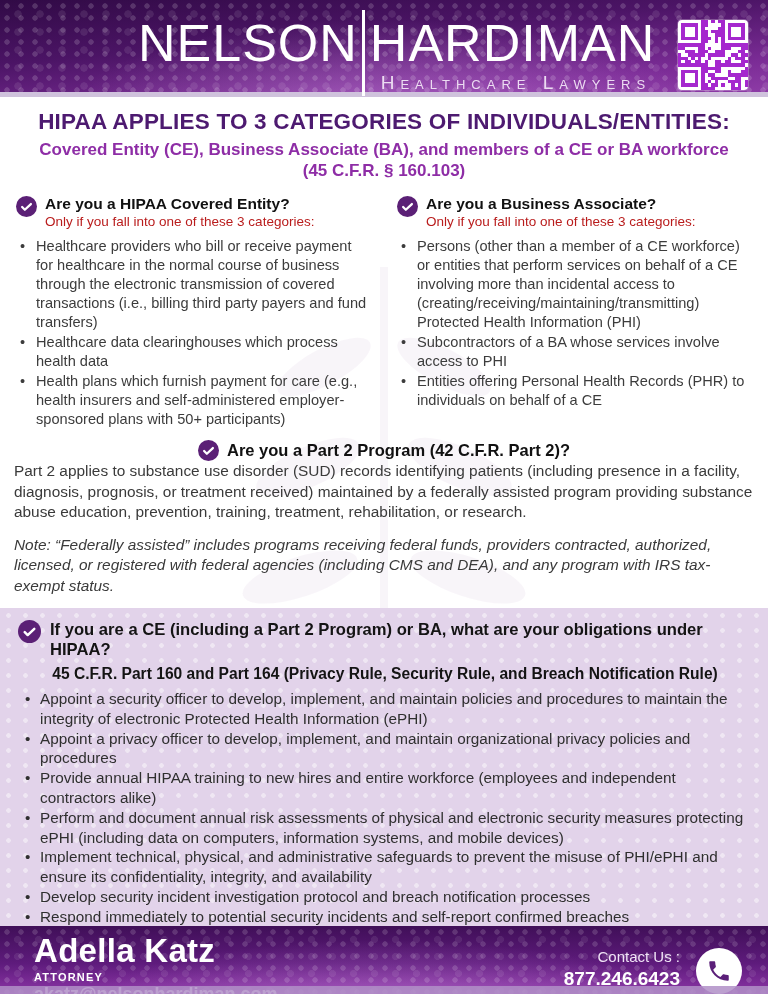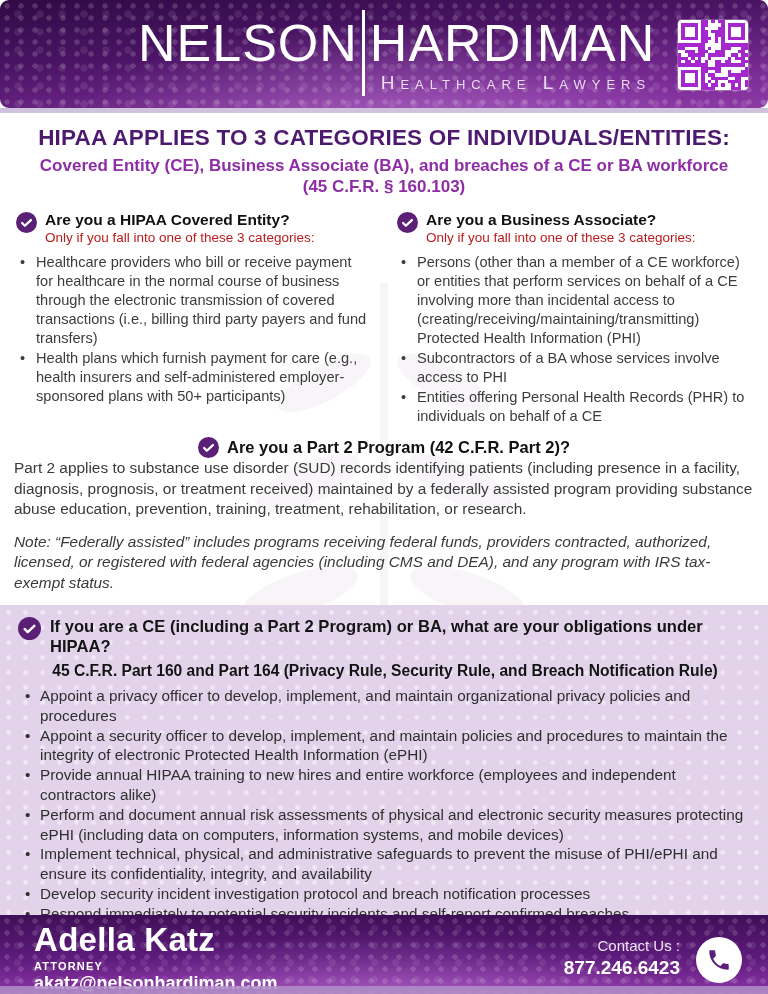--- a/index.html
+++ b/index.html
@@ -2,25 +2,24 @@
 <html><head>
 <meta charset="utf-8">
 <style>
   * { margin:0; padding:0; box-sizing:border-box; }
   html,body { background:#fff; }
   body { font-family:"Liberation Sans", sans-serif; color:#3c3c3c; }
   .page { position:relative; width:768px; height:994px; margin:0 auto; background:#fff; overflow:hidden; }
 
   
   .banner {
-    position:relative; height:108px;
+    position:relative; height:92px;
     background:
       radial-gradient(ellipse at 50% 135%, rgba(216,150,235,.50), rgba(216,150,235,0) 60%),
       linear-gradient(175deg, #310a46 0%, #4b1465 40%, #7b2c96 80%, #8d3ba6 100%);
-    border-radius: 9px;
   }
   .banner::before {
     content:""; position:absolute; inset:0;
     background-image:
       radial-gradient(circle, rgba(255,255,255,.16) 2.4px, rgba(255,255,255,0) 3px),
       radial-gradient(circle, rgba(255,255,255,.09) 3.4px, rgba(255,255,255,0) 4px);
     background-size: 14px 12px, 22px 18px;
     background-position: 0 0, 7px 5px;
   }
   .logo { position:absolute; left:138px; top:10px; display:flex; align-items:flex-start; color:#fff; }
@@ -67,21 +66,21 @@
   .obl-head { position:relative; display:flex; gap:9px; align-items:flex-start; }
   .obl-head .check { width:23px; height:23px; margin-top:0; }
   .obl-title { font-size:16.6px; font-weight:bold; color:#141414; line-height:1.2; }
   .obl-sub { position:relative; text-align:center; font-size:15.6px; font-weight:bold; color:#141414; margin-top:5px; }
   .obligations ul { position:relative; list-style:none; margin-top:6px; }
   .obligations li { position:relative; padding-left:22px; font-size:15.3px; line-height:19.8px; color:#2f2f2f; }
   .obligations li::before { content:"•"; position:absolute; left:7px; top:0; }
 
   
   .footer {
-    position:absolute; left:0; right:0; bottom:0; height:79px; color:#fff;
+    position:absolute; left:0; right:0; bottom:0; height:68px; color:#fff;
     background:
       radial-gradient(ellipse at 50% 140%, rgba(214,150,235,.5), rgba(214,150,235,0) 60%),
       linear-gradient(180deg, #400f58 0%, #5e1b7c 55%, #8c35a6 100%);
   }
   .footer::before {
     content:""; position:absolute; inset:0;
     background-image:
       radial-gradient(circle, rgba(255,255,255,.15) 2.4px, rgba(255,255,255,0) 3px),
       radial-gradient(circle, rgba(255,255,255,.08) 3.2px, rgba(255,255,255,0) 3.8px);
     background-size: 14px 12px, 21px 17px; background-position:0 0, 7px 5px;
@@ -259,39 +258,40 @@
         <ellipse cx="142" cy="165" rx="30" ry="10" transform="rotate(18 142 165)"></ellipse>
         <ellipse cx="60" cy="220" rx="30" ry="10" transform="rotate(-10 60 220)"></ellipse>
         <ellipse cx="140" cy="220" rx="30" ry="10" transform="rotate(10 140 220)"></ellipse>
         <ellipse cx="68" cy="272" rx="28" ry="10" transform="rotate(-4 68 272)"></ellipse>
         <ellipse cx="132" cy="272" rx="28" ry="10" transform="rotate(4 132 272)"></ellipse>
       </g>
     </svg>
 
     <div class="doc-title">HIPAA APPLIES TO 3 CATEGORIES OF INDIVIDUALS/ENTITIES:</div>
     <div class="doc-subtitle">
-      <div>Covered Entity (CE), Business Associate (BA), and breaches of a CE or BA workforce</div>
+      <div>Covered Entity (CE), Business Associate (BA), and members of a CE or BA workforce</div>
       <div>(45 C.F.R. § 160.103)</div>
     </div>
 
     <div class="columns">
 
       <div class="col">
         <div class="col-head">
           <svg class="check" viewBox="0 0 24 24">
               <circle cx="12" cy="12" r="12" fill="#5b2076"></circle>
               <path d="M7 12.6l3.1 3.1L17 9.2" stroke="#fff" stroke-width="2.6" fill="none" stroke-linecap="round" stroke-linejoin="round"></path>
             </svg>
           <div>
             <div class="col-head-title">Are you a HIPAA Covered Entity?</div>
             <div class="col-head-sub">Only if you fall into one of these 3 categories:</div>
           </div>
         </div>
         <ul class="bullets">
           <li>Healthcare providers who bill or receive payment for healthcare in the normal course of business through the electronic transmission of covered transactions (i.e., billing third party payers and fund transfers)</li>
+          <li>Healthcare data clearinghouses which process health data</li>
           <li>Health plans which furnish payment for care (e.g., health insurers and self-administered employer-sponsored plans with 50+ participants)</li>
         </ul>
       </div>
 
       <div class="col">
         <div class="col-head">
           <svg class="check" viewBox="0 0 24 24">
               <circle cx="12" cy="12" r="12" fill="#5b2076"></circle>
               <path d="M7 12.6l3.1 3.1L17 9.2" stroke="#fff" stroke-width="2.6" fill="none" stroke-linecap="round" stroke-linejoin="round"></path>
             </svg>
@@ -324,22 +324,22 @@
   <div class="obligations">
     <div class="obl-head">
       <svg class="check" viewBox="0 0 24 24">
           <circle cx="12" cy="12" r="12" fill="#5b2076"></circle>
           <path d="M7 12.6l3.1 3.1L17 9.2" stroke="#fff" stroke-width="2.6" fill="none" stroke-linecap="round" stroke-linejoin="round"></path>
         </svg>
       <span class="obl-title">If you are a CE (including a Part 2 Program) or BA, what are your obligations under HIPAA?</span>
     </div>
     <div class="obl-sub">45 C.F.R. Part 160 and Part 164 (Privacy Rule, Security Rule, and Breach Notification Rule)</div>
     <ul>
+      <li>Appoint a security officer to develop, implement, and maintain policies and procedures to maintain the integrity of electronic Protected Health Information (ePHI)</li>
       <li>Appoint a privacy officer to develop, implement, and maintain organizational privacy policies and procedures</li>
-      <li>Appoint a security officer to develop, implement, and maintain policies and procedures to maintain the integrity of electronic Protected Health Information (ePHI)</li>
       <li>Provide annual HIPAA training to new hires and entire workforce (employees and independent contractors alike)</li>
       <li>Perform and document annual risk assessments of physical and electronic security measures protecting ePHI (including data on computers, information systems, and mobile devices)</li>
       <li>Implement technical, physical, and administrative safeguards to prevent the misuse of PHI/ePHI and ensure its confidentiality, integrity, and availability</li>
       <li>Develop security incident investigation protocol and breach notification processes</li>
       <li>Respond immediately to potential security incidents and self-report confirmed breaches</li>
 
     </ul>
   </div>
 
   <div class="footer">

